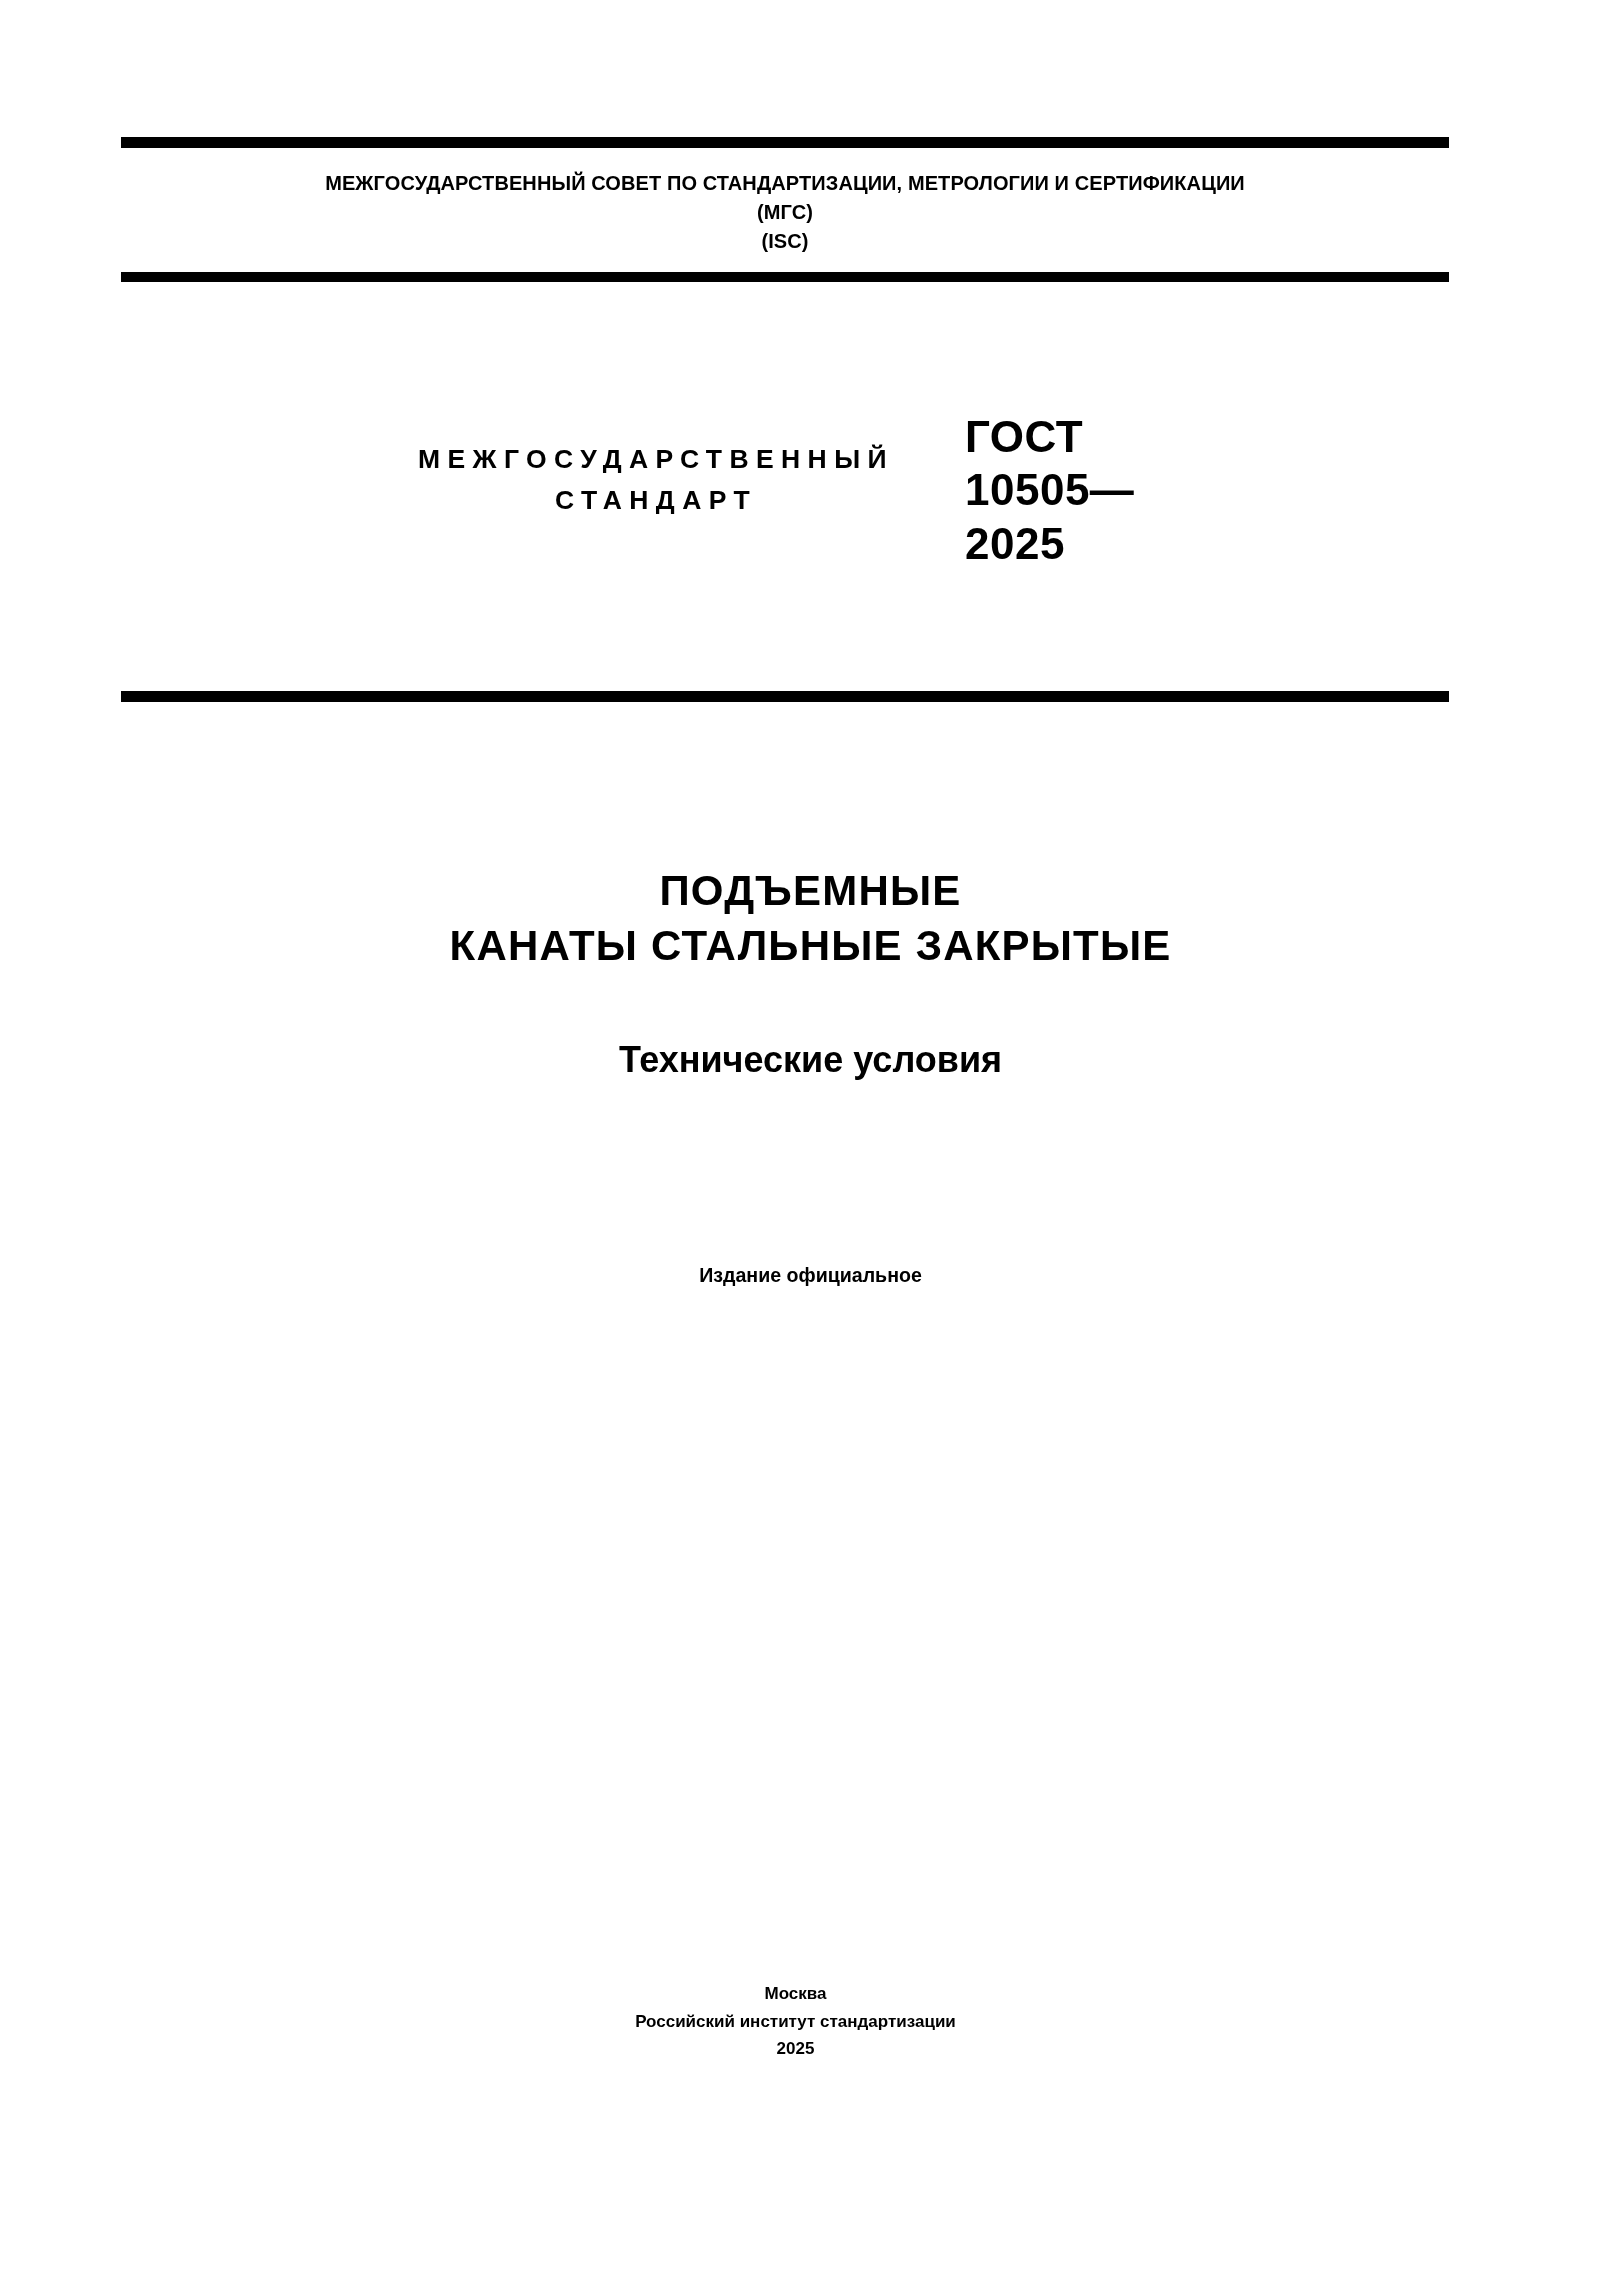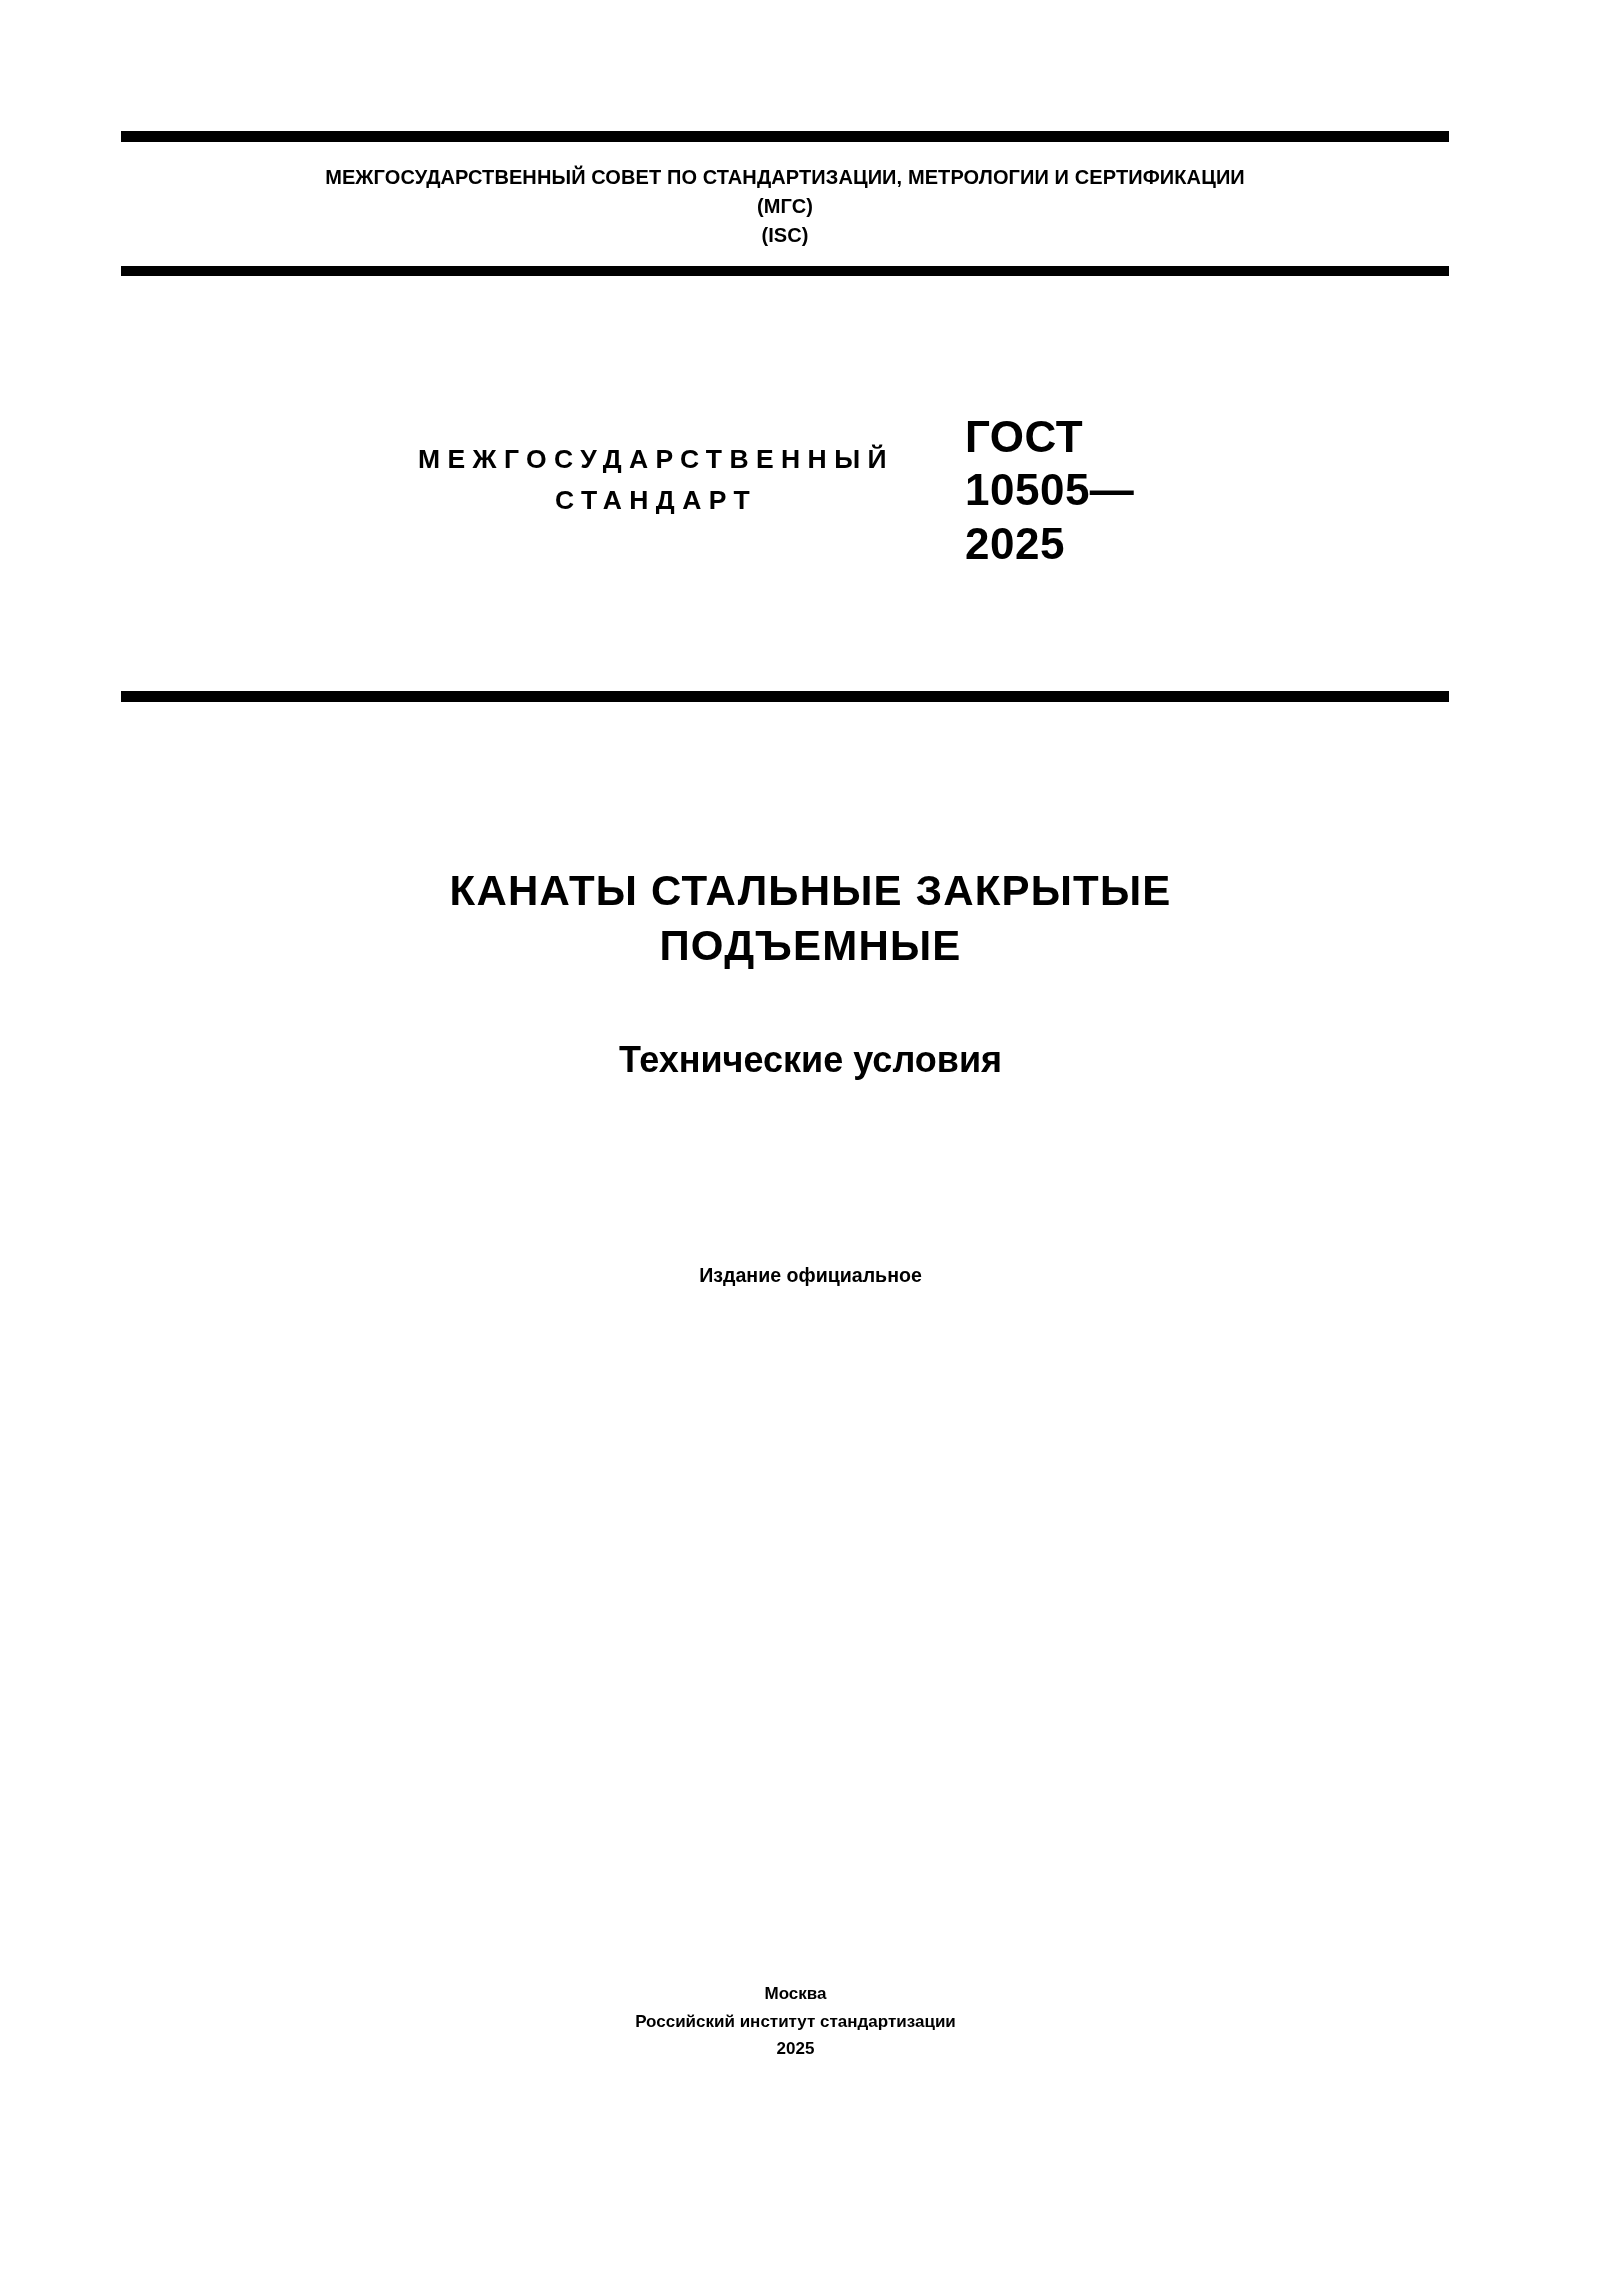--- a/index.html
+++ b/index.html
@@ -23,21 +23,21 @@
     left: 0;
     width: 1621px;
     height: 2293px;
     background: #ffffff;
   }
 
   
   .header-block {
     position: absolute;
     left: 121px;
-    top: 131px;
+    top: 137px;
     width: 1328px;
   }
 
   .rule-thick {
     height: 10.8px;
     background: #000000;
     width: 100%;
   }
   .rule-thick-2 {
     height: 9.8px;
@@ -193,22 +193,22 @@
     <div class="std-right">
       <span>ГОСТ</span>
       <span>10505—</span>
       <span>2025</span>
     </div>
   </div>
 
   <div class="rule-bottom"></div>
 
   <div class="main-title">
+    <span class="t1">ПОДЪЕМНЫЕ</span>
     <span class="t1">КАНАТЫ СТАЛЬНЫЕ ЗАКРЫТЫЕ</span>
-    <span class="t1">ПОДЪЕМНЫЕ</span>
   </div>
 
   <div class="subtitle">Технические условия</div>
 
   <div class="official">Издание официальное</div>
 
   <div class="footer">
     <span>Москва</span>
     <span>Российский институт стандартизации</span>
     <span>2025</span>

